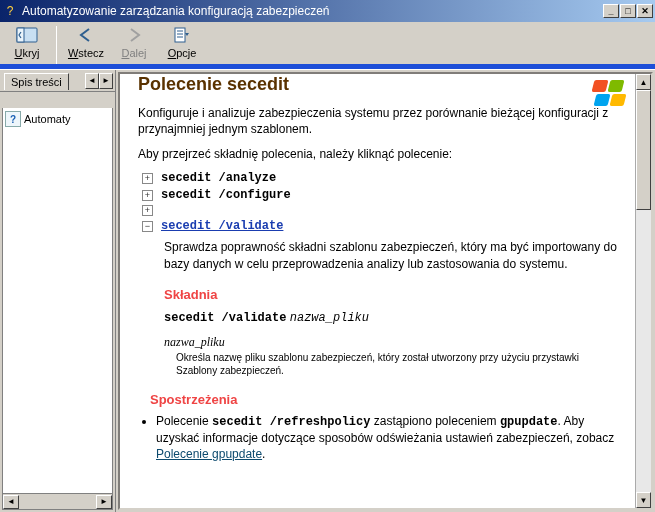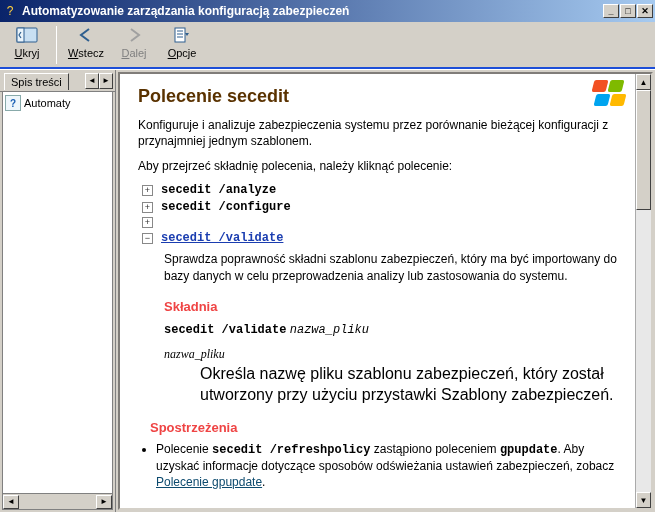--- a/index.html
+++ b/index.html
@@ -3,53 +3,53 @@
 <meta charset="utf-8">
 <style>
   * { box-sizing: border-box; }
   html, body { margin: 0; padding: 0; font-family: Tahoma, Verdana, sans-serif; font-size: 11px; }
   body { background: #d4d0c8; width: 655px; height: 512px; overflow: hidden; }
 
   
   .titlebar { height: 22px; background: linear-gradient(to right, #0a246a, #a6caf0); display: flex; align-items: center; padding: 0 2px; color: #fff; }
   .titlebar .icon { width: 16px; height: 16px; margin-right: 4px; display: flex; align-items: center; justify-content: center; }
   .titlebar .icon span { color: #ffd040; font-size: 12px; }
-  .titlebar .title { font-weight: bold; flex: 1; font-size: 12px; }
+  .titlebar .title { font-weight: normal; flex: 1; font-size: 12px; }
   .titlebar .winbtns { display: flex; gap: 1px; }
   .titlebar .winbtn { width: 16px; height: 14px; background: #d4d0c8; border: 1px solid #fff; border-right-color: #404040; border-bottom-color: #404040; display: flex; align-items: center; justify-content: center; font-family: Arial; font-size: 9px; color: #000; font-weight: bold; cursor: default; }
   .titlebar .winbtn.close { font-family: Arial; }
 
   
-  .toolbar { height: 47px; background: #d4d0c8; border-bottom: 2px solid #1d4ed8; display: flex; align-items: flex-start; padding: 2px 6px 0 6px; gap: 6px; }
+  .toolbar { height: 47px; background: #d4d0c8; border-bottom: 5px solid #1d4ed8; display: flex; align-items: flex-start; padding: 2px 6px 0 6px; gap: 6px; }
   .tbitem { display: flex; flex-direction: column; align-items: center; width: 42px; font-size: 11px; color: #000; cursor: default; }
   .tbitem.disabled { color: #808080; }
   .tbitem .tbicon { width: 24px; height: 22px; display: flex; align-items: center; justify-content: center; font-size: 18px; }
   .tb-sep { width: 1px; height: 38px; background: #808080; margin: 2px 2px; border-right: 1px solid #fff; }
 
   .tbitem .lbl { margin-top: 1px; }
   .tbitem .lbl u { text-decoration: underline; }
 
   
   .bodyarea { height: calc(512px - 22px - 47px); display: flex; border-top: 1px solid #fff; }
 
   
-  .leftcol { width: 116px; display: flex; flex-direction: column; border-right: 1px solid #808080; background: #d4d0c8; }
+  .leftcol { width: 116px; display: flex; flex-direction: column; border-right: 1px solid #808080; background: #d4d0c8; gap: 16px; }
   .tabbar { height: 22px; display: flex; align-items: center; padding-left: 4px; border-bottom: 1px solid #808080; }
   .tab { background: #d4d0c8; border: 1px solid #fff; border-right-color: #404040; border-bottom: none; padding: 2px 6px 2px 6px; font-size: 11px; position: relative; top: 1px; }
   .tab-arrows { margin-left: auto; display: flex; padding-right: 2px; }
   .tab-arrow { width: 14px; height: 16px; background: #d4d0c8; border: 1px solid #fff; border-right-color: #404040; border-bottom-color: #404040; display:flex;align-items:center;justify-content:center;font-size:8px; cursor: default; }
   .treepanel { flex: 1; background: #fff; border: 1px solid #808080; border-top: none; margin: 0 2px 2px 2px; overflow: hidden; position: relative; }
   .tree-item { display: flex; align-items: center; padding: 3px 2px; font-size: 11px; white-space: nowrap; }
   .tree-item .qicon { width: 16px; height: 16px; display:flex; align-items:center;justify-content:center; color:#1a5fb4; font-weight:bold; border:1px solid #8aa; font-size:10px; background:#eef6fb; margin-right:3px;}
   .hscroll { position: absolute; bottom: 0; left: 0; right: 0; height: 16px; background: #d4d0c8; border-top: 1px solid #808080; display: flex; align-items: center; }
   .hsc-btn { width: 16px; height: 14px; background: #d4d0c8; border: 1px solid #fff; border-right-color: #404040; border-bottom-color: #404040; display:flex; align-items:center; justify-content:center; font-size:8px; }
 
   
   .rightcol { flex: 1; background: #fff; border: 2px inset #d4d0c8; margin: 2px; position: relative; overflow: hidden; }
-  .content-scroll { position: absolute; top: 0; left: 0; right: 16px; bottom: 0; overflow: hidden; padding: 12px 16px 4px 18px; color: #000; }
+  .content-scroll { position: absolute; top: 0; left: 0; right: 16px; bottom: 0; overflow: hidden; padding: 0 16px 4px 18px; color: #000; }
   .vscroll { position: absolute; right: 0; top: 0; bottom: 0; width: 16px; background: #e8e8e8; border-left: 1px solid #aaa; display: flex; flex-direction: column; }
   .vsc-btn { height: 16px; background: #d4d0c8; border: 1px solid #fff; border-right-color: #404040; border-bottom-color: #404040; display:flex; align-items:center; justify-content:center; font-size:8px; }
   .vsc-thumb { background: #d4d0c8; border: 1px solid #fff; border-right-color: #404040; border-bottom-color: #404040; height: 120px; margin-top: 0; }
 
   .winlogo { position: absolute; top: 6px; right: 22px; width: 36px; height: 32px; }
   .winlogo .q { position:absolute; width:14px; height:12px; transform: skewX(-14deg); border-radius: 2px; }
   .winlogo .q1 { top:0; left:0; background:#f25022; }
   .winlogo .q2 { top:0; left:16px; background:#7fba00; }
   .winlogo .q3 { top:14px; left:2px; background:#00a4ef; }
   .winlogo .q4 { top:14px; left:18px; background:#ffb900; }
@@ -65,21 +65,21 @@
   .cmdrow.expanded .pm { }
 
   .detail { margin-left: 22px; font-size: 12px; margin-top: 6px; line-height: 1.35; }
 
   .sub-h { font-family: Verdana, sans-serif; font-size: 13px; color: #ef4444; font-weight: bold; margin: 14px 0 6px 0; }
   .syntax { font-size: 12px; margin-left: 0; }
   .syntax b { font-family: "Courier New", monospace; font-weight: bold; }
   .syntax i { font-family: "Courier New", monospace; font-style: italic; }
 
   .param-name { font-style: italic; font-family: Verdana; font-size: 12px; margin-top: 8px; }
-  .param-desc { margin-left: 36px; font-size: 16px; line-height: 1.35; }
+  .param-desc { margin-left: 12px; font-size: 10px; line-height: 1.35; }
 
   ul.notes { margin: 4px 0 0 2px; padding-left: 16px; font-size: 12px; line-height: 1.35; }
   ul.notes li { margin-bottom: 4px; }
   a.link { color: #0c4a6e; text-decoration: underline; }
 </style>
 </head>
 <body>
 
 <div class="titlebar">
   <div class="icon">

